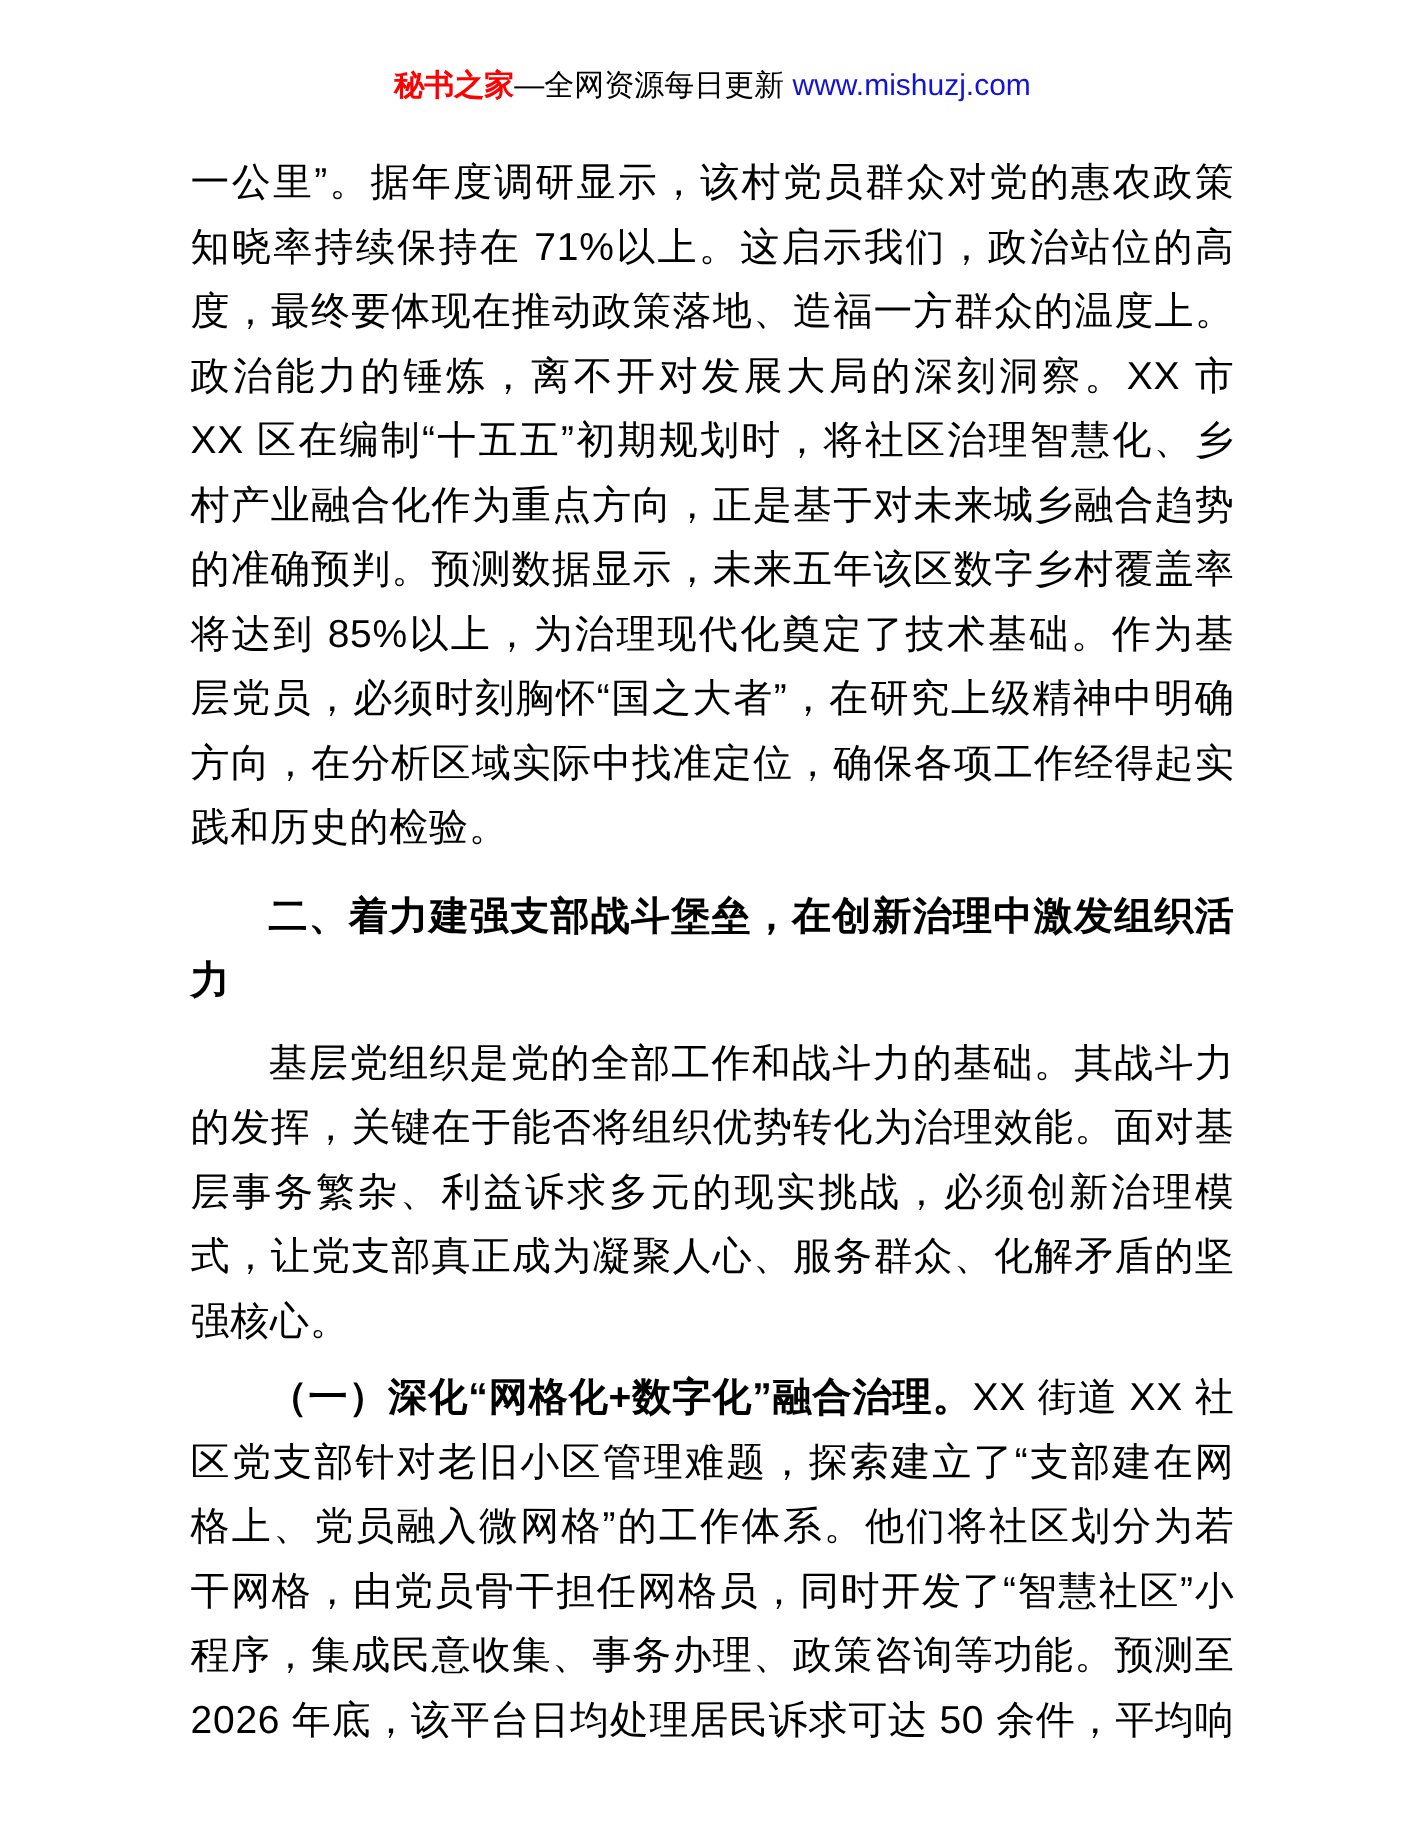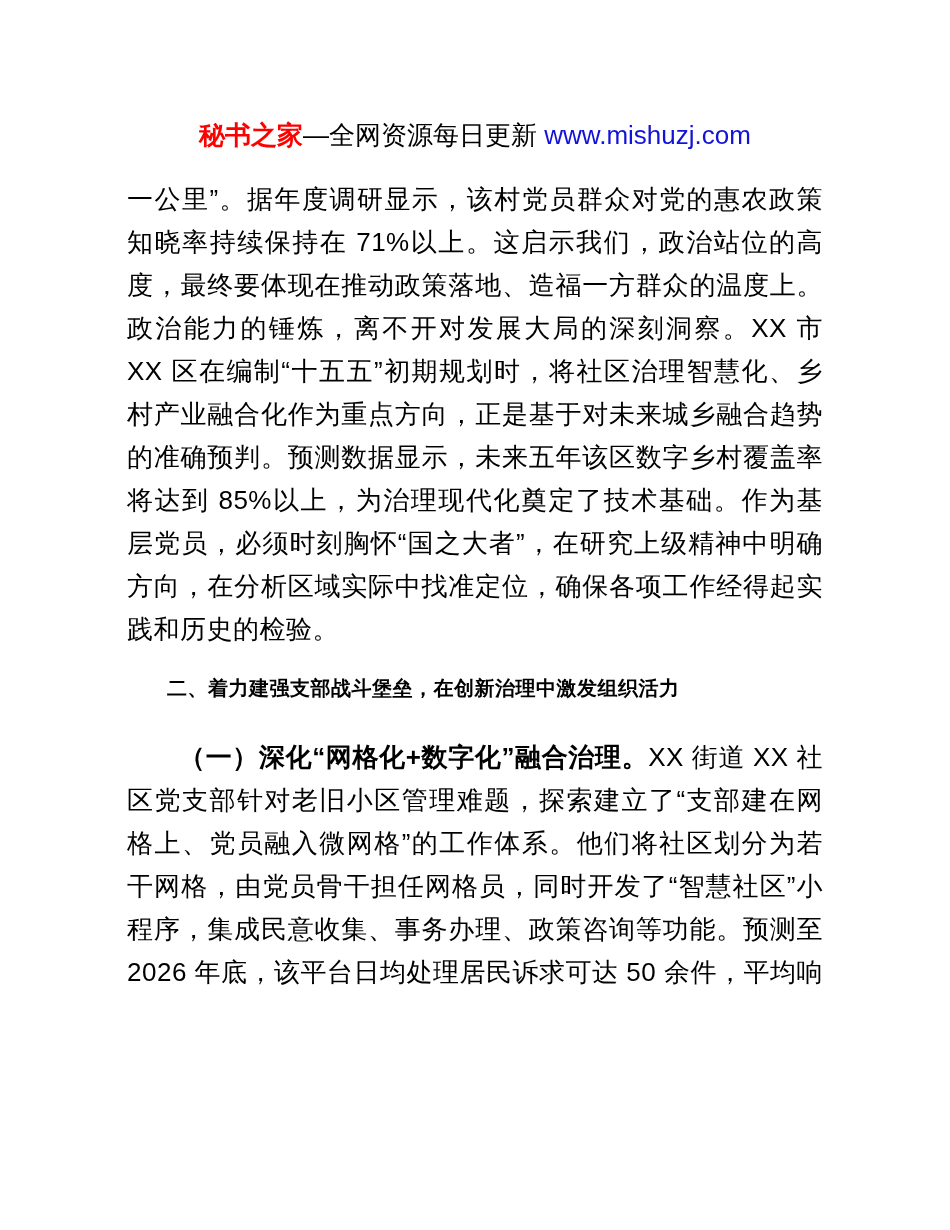--- a/index.html
+++ b/index.html
@@ -10,23 +10,23 @@
   .page {
     position: relative;
     width: 950px;
     height: 1230px;
     background: #ffffff;
     overflow: hidden;
     font-family: "Liberation Sans", sans-serif;
     color: #000000;
   }
   .doc-header {
-    margin-top: 118px;
+    margin-top: 40px;
     text-align: center;
-    font-size: 26px;
+    font-size: 20px;
     line-height: 34px;
     white-space: nowrap;
   }
   .doc-header .brand {
     color: #ff0000;
     font-weight: bold;
   }
   .doc-header .tagline {
     color: #000000;
   }
@@ -46,45 +46,46 @@
   }
   .para {
     margin: 0;
     text-indent: 2em;
   }
   .para.continuation {
     text-indent: 0;
   }
   .heading {
     margin: 16px 0 12px 0;
-    font-size: 20px;
+    font-size: 26px;
     font-weight: bold;
     text-indent: 2em;
     line-height: 43px;
   }
   .para.spaced {
-    margin-top: 26px;
+    margin-top: 8px;
   }
   .lead-bold {
     font-weight: bold;
   }
 </style>
 </head>
 <body>
 
 <div class="page">
 
   <div class="doc-header">
     <span class="brand">秘书之家</span><span class="tagline">—全网资源每日更新 </span><a class="url">www.mishuzj.com</a>
   </div>
 
   <div class="content">
 
     <p class="para continuation">一公里”。据年度调研显示，该村党员群众对党的惠农政策知晓率持续保持在 71%以上。这启示我们，政治站位的高度，最终要体现在推动政策落地、造福一方群众的温度上。政治能力的锤炼，离不开对发展大局的深刻洞察。XX 市 XX 区在编制“十五五”初期规划时，将社区治理智慧化、乡村产业融合化作为重点方向，正是基于对未来城乡融合趋势的准确预判。预测数据显示，未来五年该区数字乡村覆盖率将达到 85%以上，为治理现代化奠定了技术基础。作为基层党员，必须时刻胸怀“国之大者”，在研究上级精神中明确方向，在分析区域实际中找准定位，确保各项工作经得起实践和历史的检验。</p>
 
     <p class="heading">二、着力建强支部战斗堡垒，在创新治理中激发组织活力</p>
 
+    <p class="para">基层党组织是党的全部工作和战斗力的基础。其战斗力的发挥，关键在于能否将组织优势转化为治理效能。面对基层事务繁杂、利益诉求多元的现实挑战，必须创新治理模式，让党支部真正成为凝聚人心、服务群众、化解矛盾的坚强核心。</p>
 
     <p class="para spaced"><span class="lead-bold">（一）深化“网格化+数字化”融合治理。</span><span>XX 街道 XX 社区党支部针对老旧小区管理难题，探索建立了“支部建在网格上、党员融入微网格”的工作体系。他们将社区划分为若干网格，由党员骨干担任网格员，同时开发了“智慧社区”小程序，集成民意收集、事务办理、政策咨询等功能。预测至 2026 年底，该平台日均处理居民诉求可达 50 余件，平均响</span></p>
 
   </div>
 
 </div>
 
 </body></html>

